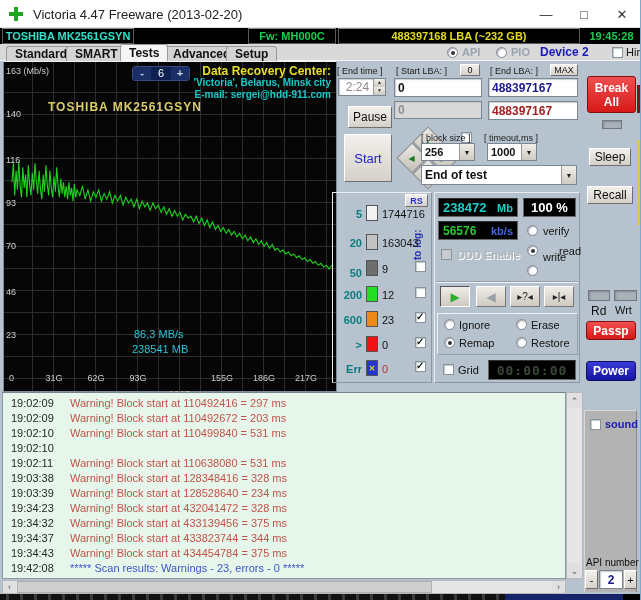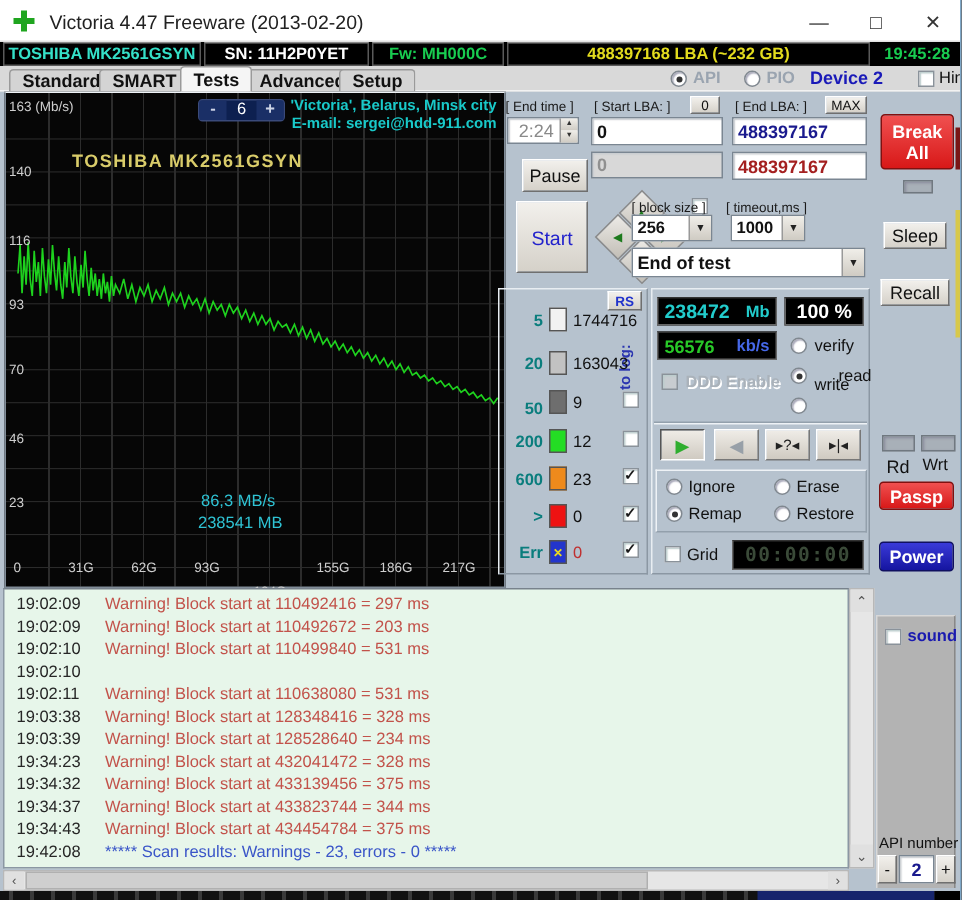--- a/index.html
+++ b/index.html
@@ -123,21 +123,20 @@
         <div class="h"></div>
       </div>
     <div class="abs title-text">Victoria 4.47  Freeware (2013-02-20)</div>
     <div class="abs winbtn" style="left:527px;">—</div>
     <div class="abs winbtn" style="left:565px;">□</div>
     <div class="abs winbtn" style="left:603px;">✕</div>
   </div>
 
   <div class="abs infobar">
     <div class="seg" style="left:2px;width:132px;color:#35e0c8;">TOSHIBA MK2561GSYN</div>
-    <div class="seg" style="left:136px;width:110px;color:#ffffff;">SN: 11H2P0YET</div>
     <div class="seg" style="left:248px;width:88px;color:#18cc50;">Fw: MH000C</div>
     <div class="seg" style="left:338px;width:242px;color:#e3dc1e;">488397168 LBA (~232 GB)</div>
     <div class="seg" style="left:582px;width:59px;color:#18cc50;border-color:#000;">19:45:28</div>
   </div>
 
   <div class="abs tabbar">
     <div class="tab" style="left:6px;">Standard</div>
     <div class="tab" style="left:66px;">SMART</div>
     <div class="tab active" style="left:120px;">Tests</div>
     <div class="tab" style="left:164px;">Advanced</div>
@@ -174,20 +173,21 @@
         <span class="xtick" style="left: 260.03px; transform: translateX(-50%);">186G</span>
         <span class="xtick" style="left: 302.035px; transform: translateX(-50%);">217G</span>
       </div>
     <div class="abs drive-title">TOSHIBA MK2561GSYN</div>
     <div class="abs zoomer">
       <div class="zb">-</div>
       <div class="zv">6</div>
       <div class="zb">+</div>
     </div>
     <div class="abs banner">
+      <div class="b1">Data Recovery Center:</div>
       <div class="b2">'Victoria', Belarus, Minsk city</div>
       <div class="b2">E-mail: sergei@hdd-911.com</div>
     </div>
     <div class="overlay-val" style="left:130px;top:266px;">86,3 MB/s</div>
     <div class="overlay-val" style="left:128px;top:281px;">238541 MB</div>
   </div>
 
   <div class="grouplabel" style="left:337px;top:66px;">[ End time ]</div>
   <div class="field" style="left:338px;top:78px;width:48px;height:18px;font-weight:normal;color:#8a8a8a;">
     <span style="flex:1;text-align:center;">2:24</span>

